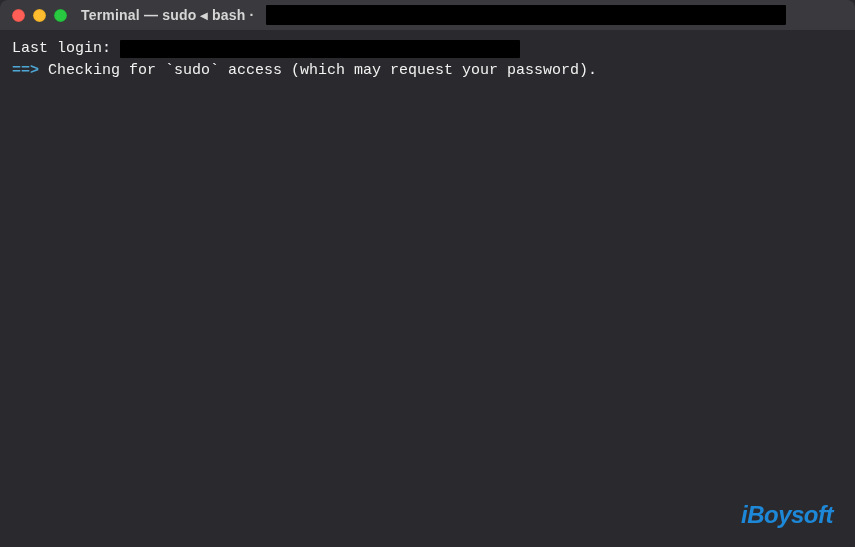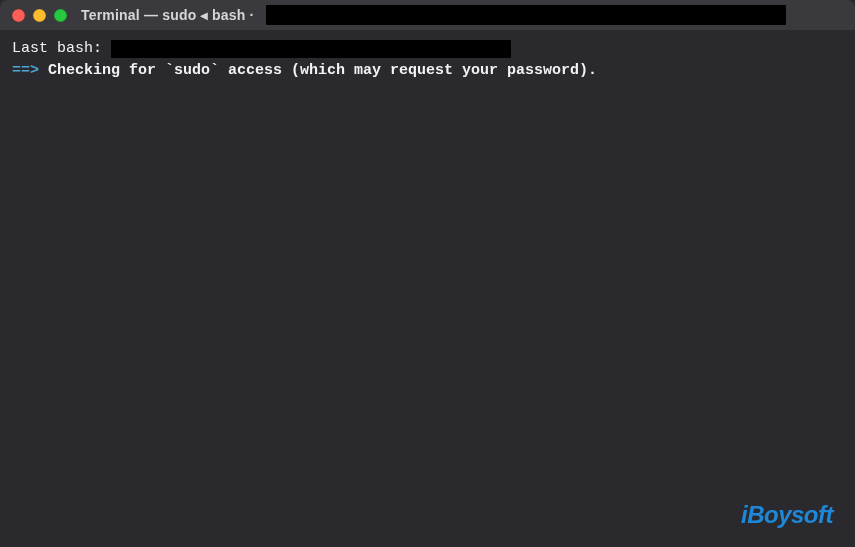--- a/index.html
+++ b/index.html
@@ -76,21 +76,21 @@
       height: 18px;
       width: 400px;
       vertical-align: middle;
       border-radius: 1px;
     }
     .arrow {
       color: #4fa7d6;
       font-weight: bold;
     }
     .check-text {
-      font-weight: bold;
+      font-weight: normal;
     }
     .key-icon {
       display: inline-flex;
       align-items: center;
       justify-content: center;
       width: 14px;
       height: 18px;
       background: #e8e8e8;
       color: #2a2a2e;
       border-radius: 3px;
@@ -120,20 +120,20 @@
 <div class="window">
   <div class="titlebar">
     <div class="traffic-light traffic-close"></div>
     <div class="traffic-light traffic-min"></div>
     <div class="traffic-light traffic-max"></div>
     <span class="title-text">Terminal — sudo ◂ bash ·</span>
     <div class="title-redacted"></div>
   </div>
   <div class="content">
     <div class="line">
-      <span>Last bash:</span><span> </span><span class="redacted-block"></span>
+      <span>Last login:</span><span> </span><span class="redacted-block"></span>
     </div>
     <div class="line">
       <span class="arrow">==&gt;</span><span class="check-text"> Checking for `sudo` access (which may request your password).</span>
     </div>
     <div class="watermark">iBoysoft</div>
   </div>
 </div>
 
 </body></html>

